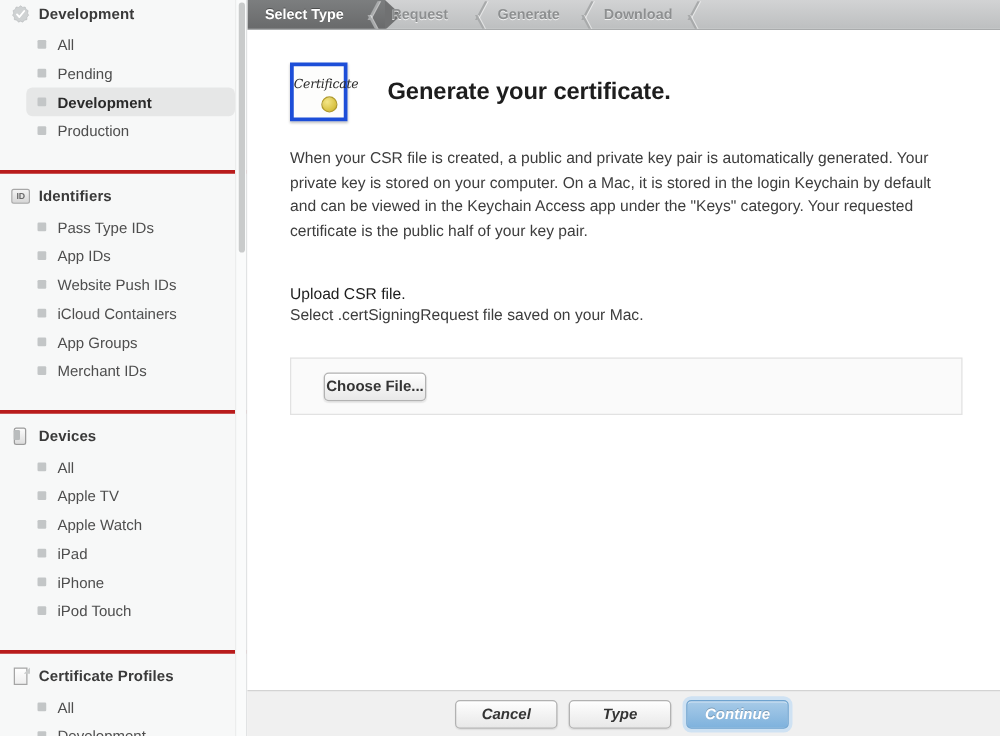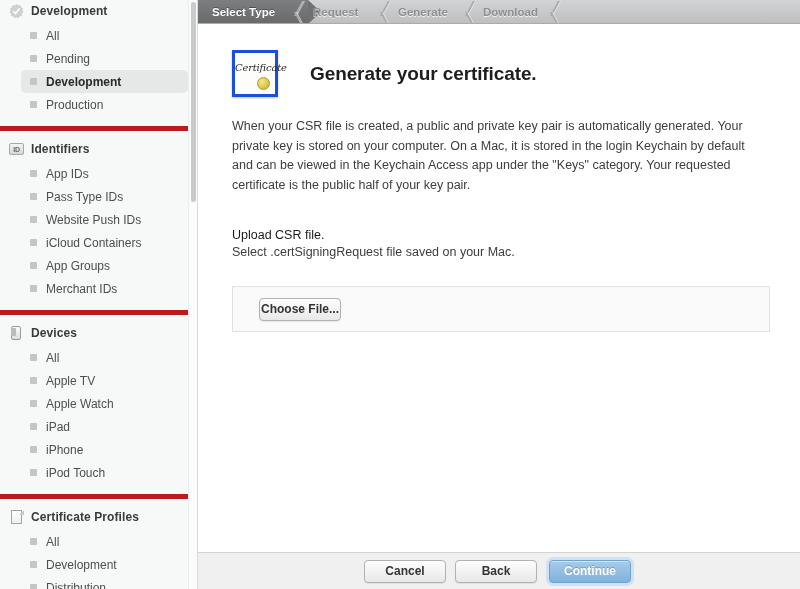--- a/index.html
+++ b/index.html
@@ -14,21 +14,21 @@
   
   #sidebar {
     width: 198px; height: 589px;
     background: #f7f8f8;
     border-right: 1px solid #d8dadb;
     position: relative;
     overflow: hidden;
     flex: 0 0 198px;
   }
   .nav-section { padding: 0; }
-  .nav-section + .nav-section { border-top: 5px solid #b91c1c; margin-top: 10px; padding-top: 7px; }
+  .nav-section + .nav-section { border-top: 3px solid #b91c1c; margin-top: 20px; padding-top: 7px; }
   .section-header {
     display: flex; align-items: center;
     height: 22px;
     padding-left: 9px;
     margin-bottom: 2px;
   }
   .section-title {
     font-size: 12px; font-weight: bold; color: #3a3a3a;
     margin-left: 7px; letter-spacing: 0.1px;
   }
@@ -188,20 +188,21 @@
   }
   #choose-file { width: 82px; height: 23px; line-height: 21px; }
 
   
   #footer {
     position: absolute; left: 0; right: 0; bottom: 0; height: 37px;
     background: #f0f0f0;
     border-top: 1px solid #d3d3d3;
     display: flex; align-items: center; justify-content: center;
     gap: 9px;
+    font-style: italic;
   }
   .foot-btn { width: 82px; height: 23px; line-height: 21px; }
   #continue-wrap {
     padding: 3px; border-radius: 7px;
     background: #cfe2f3;
   }
   #continue {
     width: 82px; height: 23px; line-height: 21px;
     font-size: 12px; font-weight: bold; color: #ffffff;
     text-shadow: 0 -1px 0 rgba(0,0,0,.22);
@@ -246,25 +247,25 @@
         </div>
         <div class="nav-section">
           <div class="section-header">
             <div class="sec-icon">
               <div class="ic-id">ID</div>
             </div>
             <div class="section-title">Identifiers</div>
           </div>
           <div class="nav-item">
             <span class="bullet"></span>
+            <span class="lbl">Pass Type IDs</span>
+          </div>
+          <div class="nav-item">
+            <span class="bullet"></span>
             <span class="lbl">App IDs</span>
-          </div>
-          <div class="nav-item">
-            <span class="bullet"></span>
-            <span class="lbl">Pass Type IDs</span>
           </div>
           <div class="nav-item">
             <span class="bullet"></span>
             <span class="lbl">Website Push IDs</span>
           </div>
           <div class="nav-item">
             <span class="bullet"></span>
             <span class="lbl">iCloud Containers</span>
           </div>
           <div class="nav-item">
@@ -368,20 +369,20 @@
       </div>
 
       <div id="file-panel">
         <div class="btn" id="choose-file">Choose File...</div>
       </div>
 
     </div>
 
     <div id="footer">
       <div class="btn foot-btn">Cancel</div>
-      <div class="btn foot-btn">Back</div>
+      <div class="btn foot-btn">Type</div>
       <div id="continue-wrap">
         <div id="continue">Continue</div>
       </div>
     </div>
 
   </div>
 </div>
 
 </body></html>

